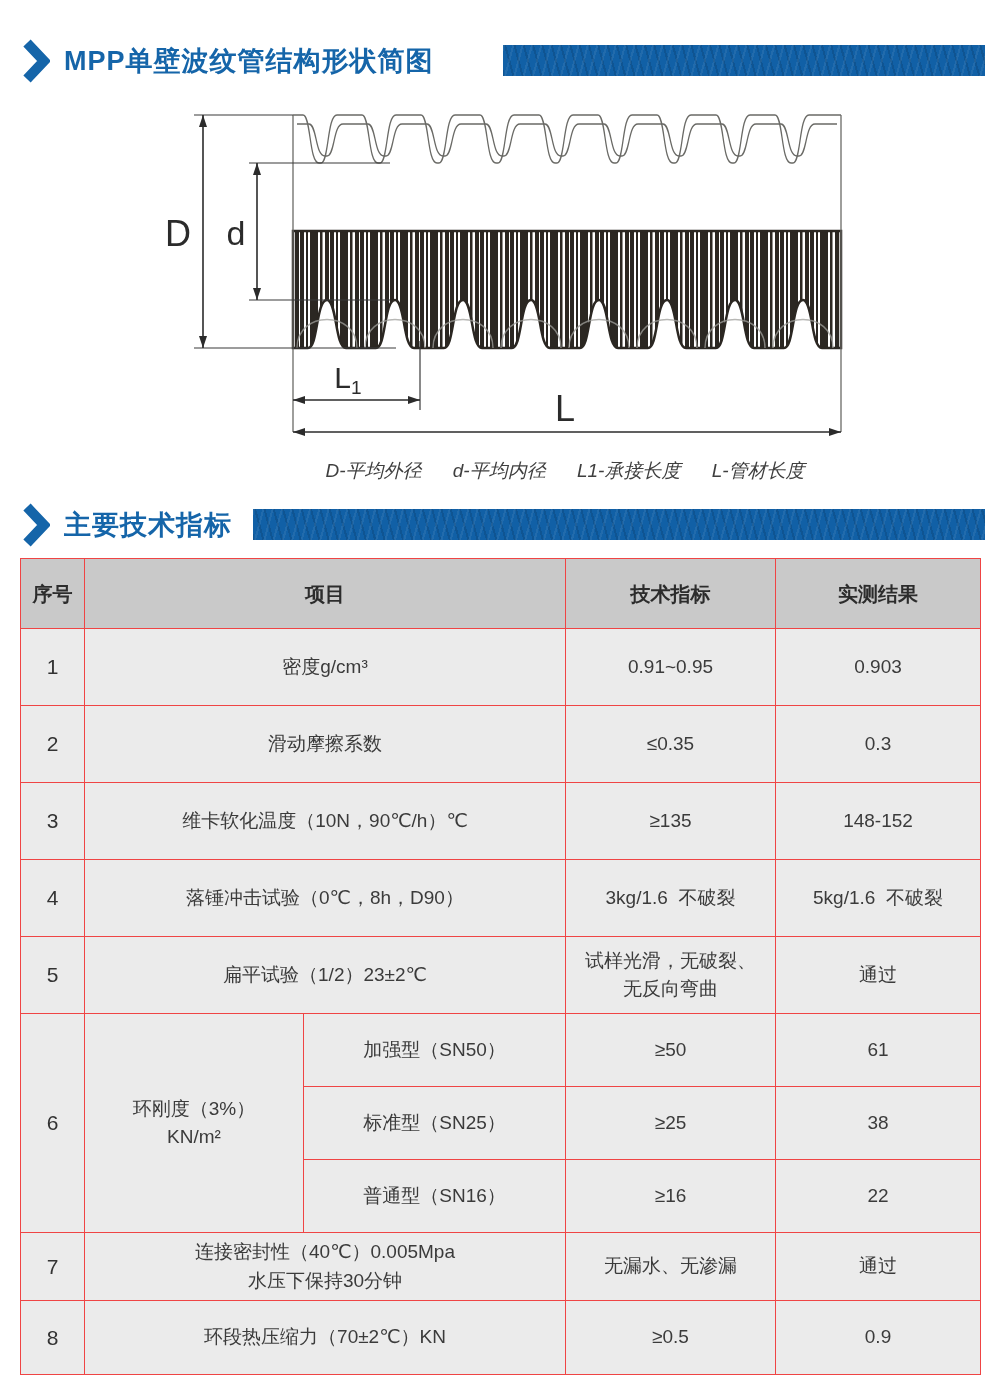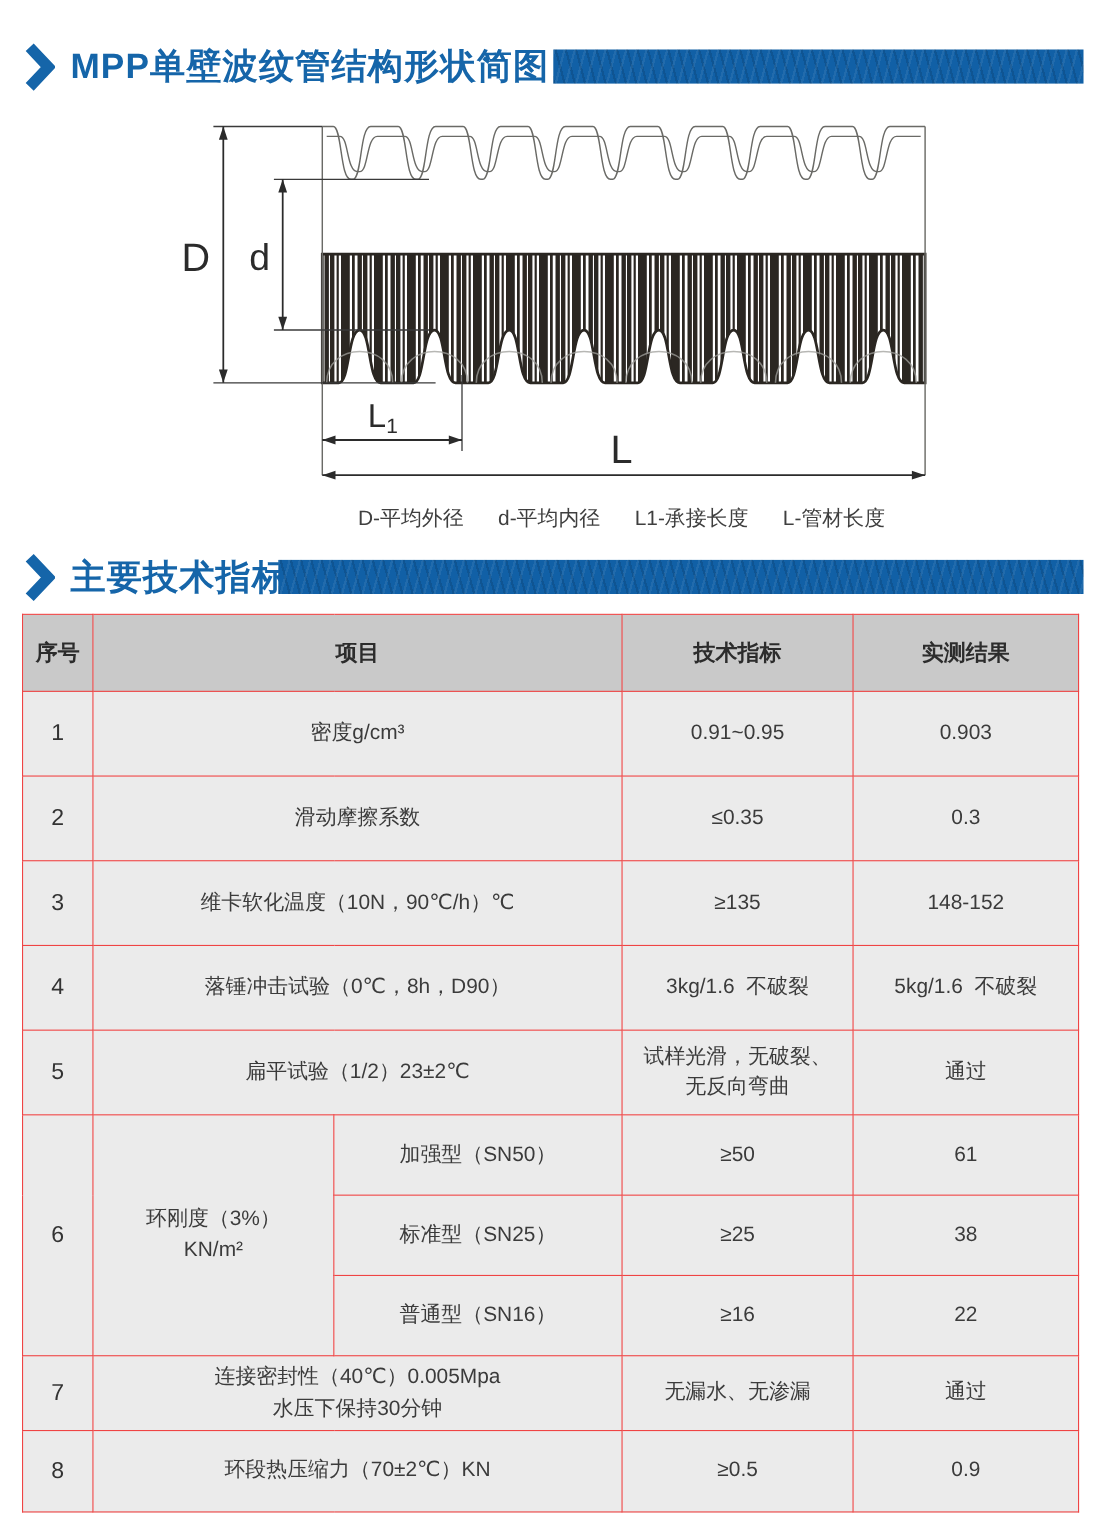--- a/index.html
+++ b/index.html
@@ -3,35 +3,35 @@
 <meta charset="utf-8">
 <style>
   html,body{margin:0;padding:0;}
   body{
     width:1000px;height:1396px;position:relative;background:#ffffff;
     font-family:"Liberation Sans","DejaVu Sans",sans-serif;
     color:#3b3b3b;overflow:hidden;
   }
   .section-header{position:absolute;left:20px;display:flex;align-items:center;gap:14px;}
   .chevron{width:30px;height:46px;flex:0 0 auto;}
-  .section-title{font-size:32px;font-weight:bold;color:#1565a9;letter-spacing:1px;white-space:nowrap;}
+  .section-title{font-size:27px;font-weight:bold;color:#1565a9;letter-spacing:1px;white-space:nowrap;}
   .banner{
     position:absolute;height:31px;background-color:#1160a6;
     background-image:
       repeating-linear-gradient(105deg, rgba(255,255,255,0.07) 0 2px, transparent 2px 9px),
       repeating-linear-gradient(75deg, rgba(0,0,0,0.12) 0 2px, transparent 2px 9px);
   }
   #banner-1{left:503px;top:45px;width:482px;}
   #banner-2{left:253px;top:509px;width:732px;}
   #hdr1{top:38px;}
   #hdr2{top:502px;}
   #diagram{position:absolute;left:150px;top:98px;width:710px;height:360px;}
   #caption{position:absolute;left:150px;top:458px;width:830px;text-align:center;
     font-size:19px;color:#3f3f3f;white-space:nowrap;}
-  #caption span{margin:0 13px;}
+  #caption span{margin:0 13px;font-style:italic;}
   #spec-table{position:absolute;left:20px;top:558px;width:960px;border-collapse:collapse;table-layout:fixed;}
   #spec-table td,#spec-table th{
     border:1px solid #ef4444;background:#ebebeb;text-align:center;vertical-align:middle;
     font-size:19px;font-weight:normal;padding:2px 4px;line-height:1.5;
   }
   #spec-table th{background:#c9c9c9;font-size:20px;font-weight:bold;color:#2c2c2c;}
   #spec-table td.no{font-size:21px;color:#333;}
   .h70{height:70px;} .h77{height:77px;} .h73{height:73px;} .h68{height:68px;} .h74{height:74px;}
   .preline{white-space:pre-line;}
   .block-left{display:inline-block;text-align:center;white-space:pre-line;}

